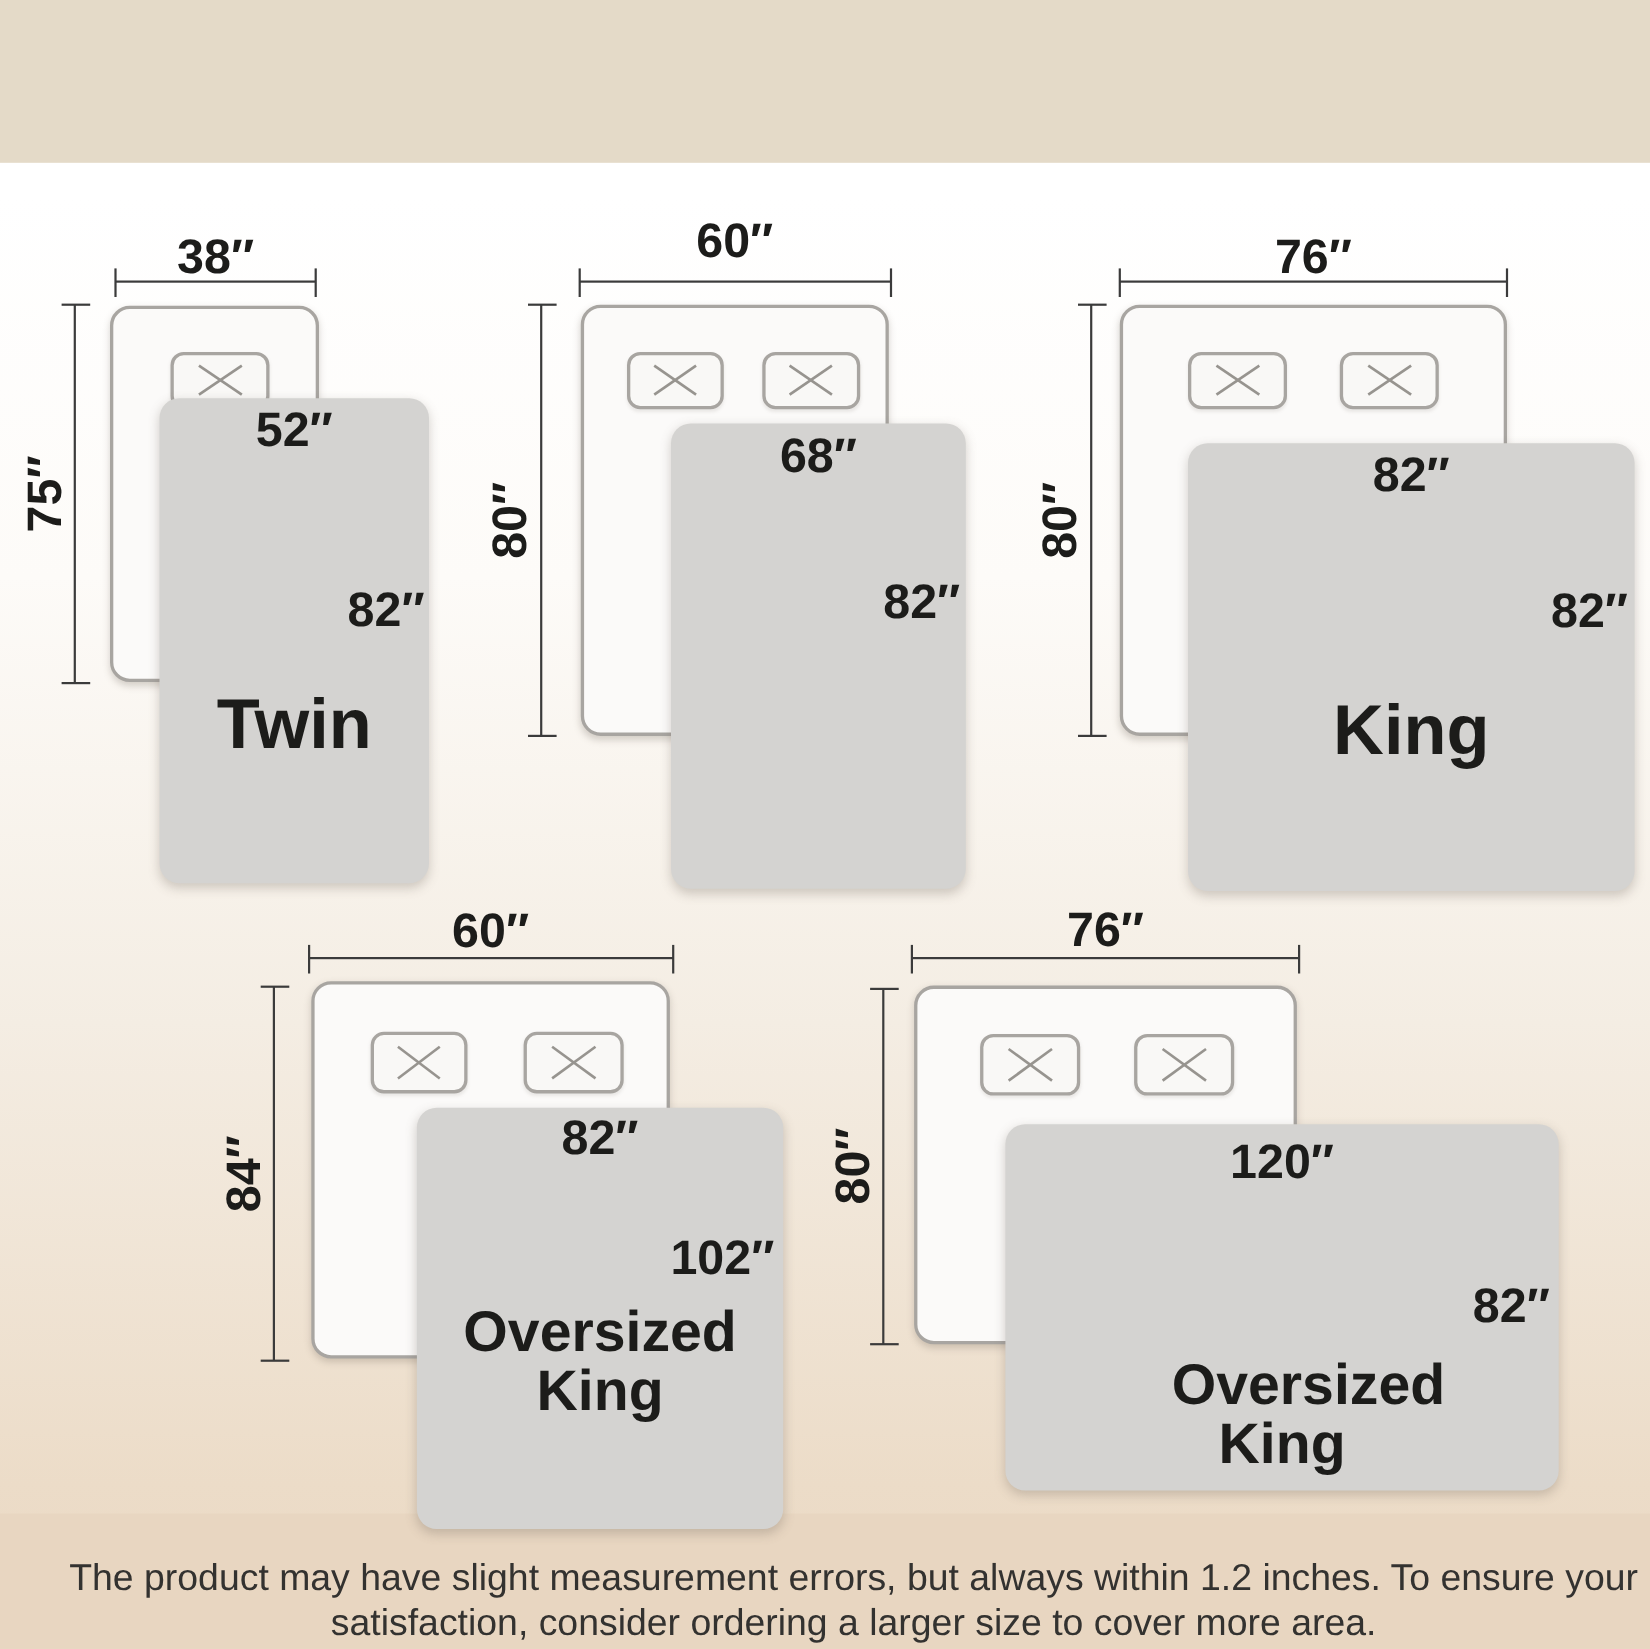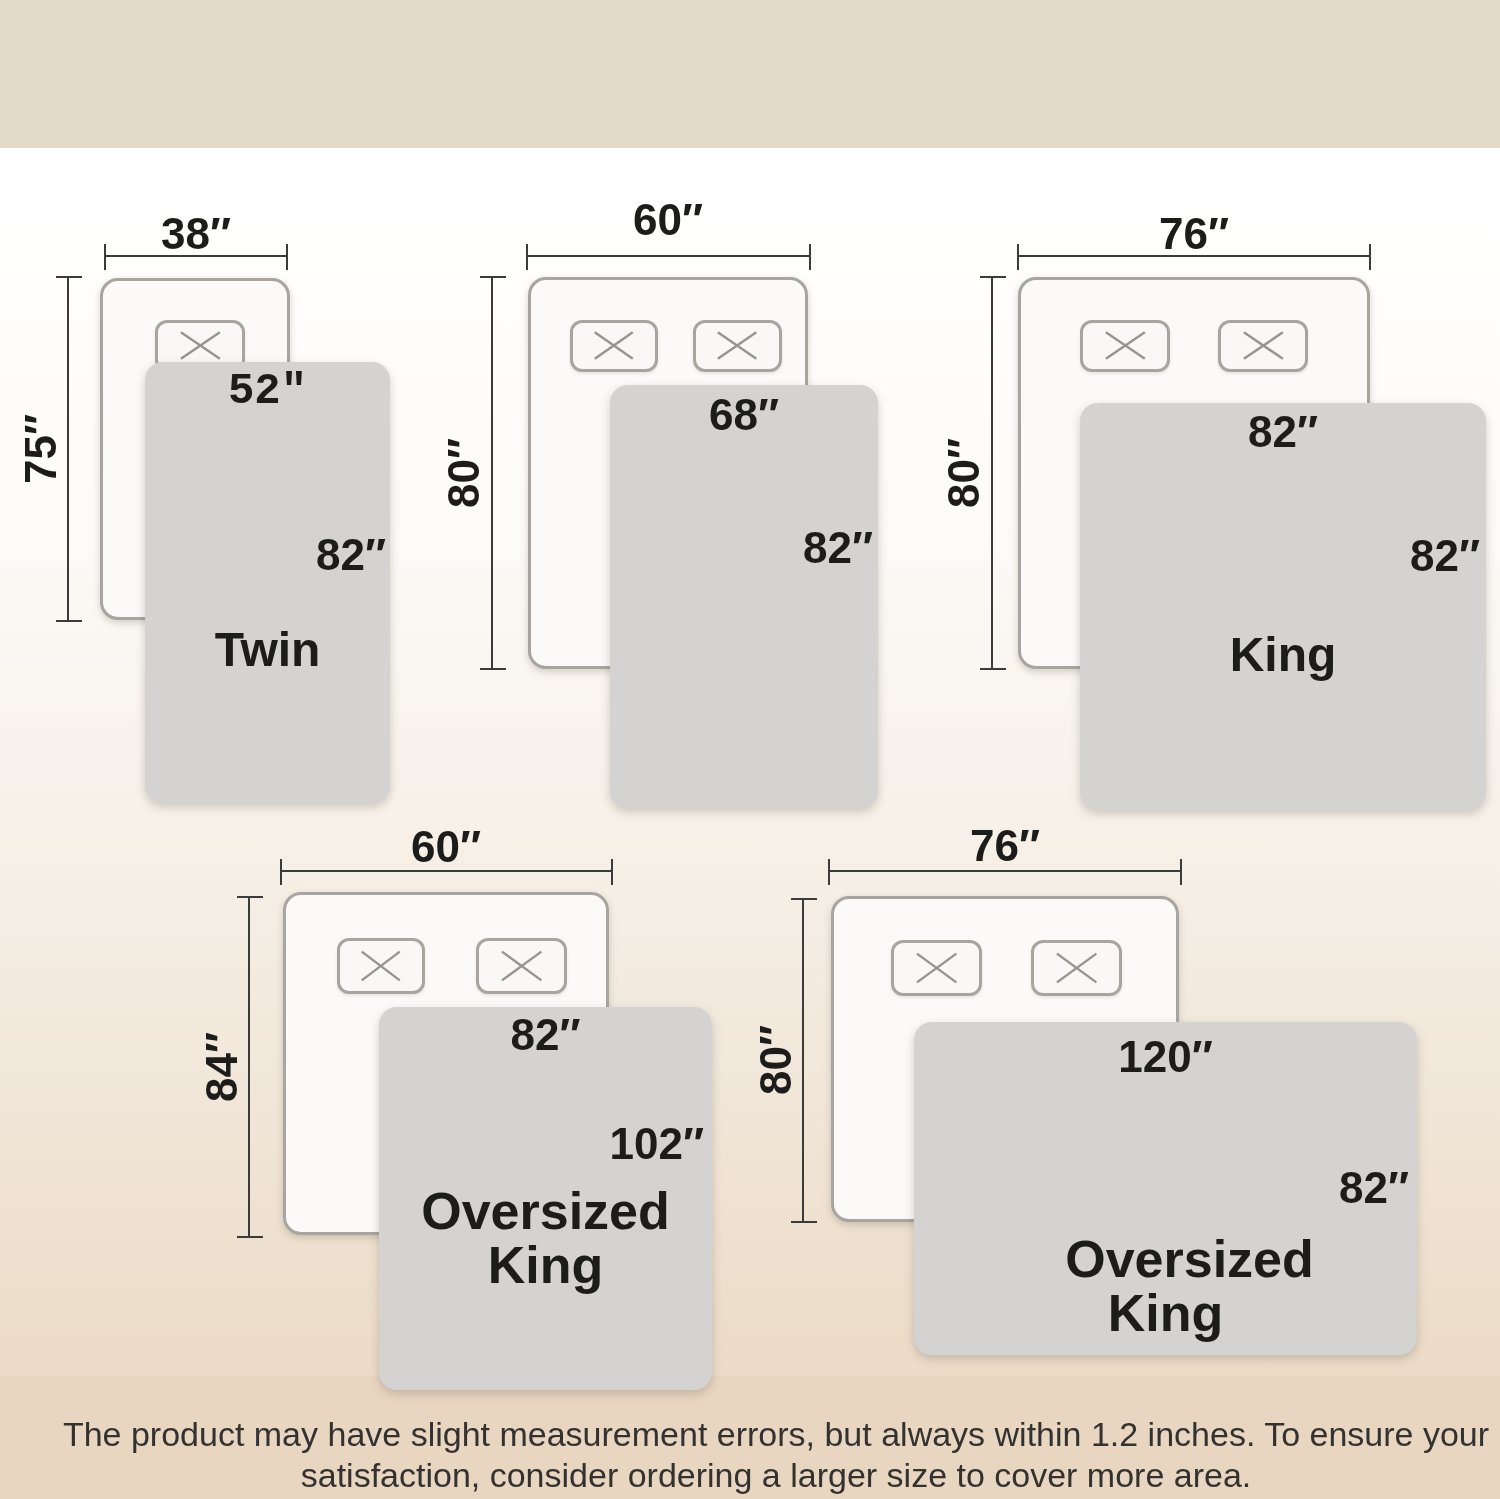--- a/index.html
+++ b/index.html
@@ -39,21 +39,21 @@
   }
   .pillow svg{width:58%; height:72%;}
   .pillow line{stroke:#97948f; stroke-width:2.4; vector-effect:non-scaling-stroke;}
   .blanket{
     position:absolute; background:#d4d3d1; border-radius:18px; z-index:2;
     box-shadow:0 4px 10px rgba(110,100,88,.30);
   }
   .bw{position:absolute; left:0; width:100%; text-align:center; font-size:44px; font-weight:700; color:#1c1c1a;}
   .bh{position:absolute; font-size:44px; font-weight:700; color:#1c1c1a; white-space:nowrap;}
   .bname{position:absolute; left:0; width:100%; text-align:center; font-weight:700; color:#1c1c1a; line-height:1.04;}
-  .bname.big{font-size:48px;}
+  .bname.big{font-size:64px;}
   .bname.two{font-size:52px;}
   .disclaimer{
     position:absolute; left:0; top:1414px; width:1500px; text-align:center; z-index:1;
     font-size:34px; line-height:41px; color:#333230;padding-left:26px;
   }
 </style>
 </head>
 <body>
 
 <div class="canvas">
@@ -69,21 +69,21 @@
     <div class="mline-v" style="left:67px; top:277px; height:344px;"></div>
     <div class="mattress" style="left:100px; top:278px; width:190px; height:342px;">
       <div class="pillow" style="left:52px; top:39px; width:90px; height:52px;">
         <svg viewBox="0 0 60 40" preserveAspectRatio="none">
             <line x1="6" y1="4" x2="54" y2="36"></line>
             <line x1="54" y1="4" x2="6" y2="36"></line>
           </svg>
       </div>
     </div>
     <div class="blanket" style="left:145px; top:362px; width:245px; height:441px;">
-      <div class="bw" style="top:4px;font-family:Liberation Mono, monospace;">52″</div>
+      <div class="bw" style="top:4px;">52″</div>
       <div class="bh" style="right:4px; top:168px;">82″</div>
       <div class="bname big" style="top:263px;"><span>Twin</span></div>
     </div>
   </div>
 
   <div>
     <div class="dimlbl" style="left:668px; top:220px;">60″</div>
     <div class="mline-h" style="left:527px; top:255px; width:283px;"></div>
     <div class="dimlbl vert" style="left:464px; top:473px;">80″</div>
     <div class="mline-v" style="left:491px; top:277px; height:392px;"></div>

